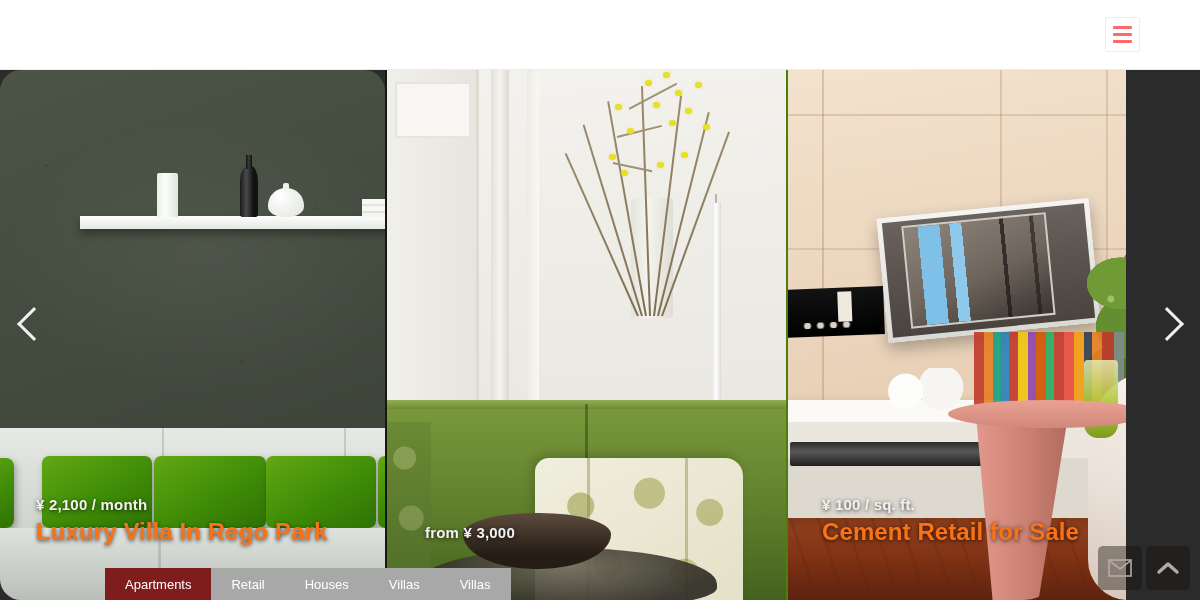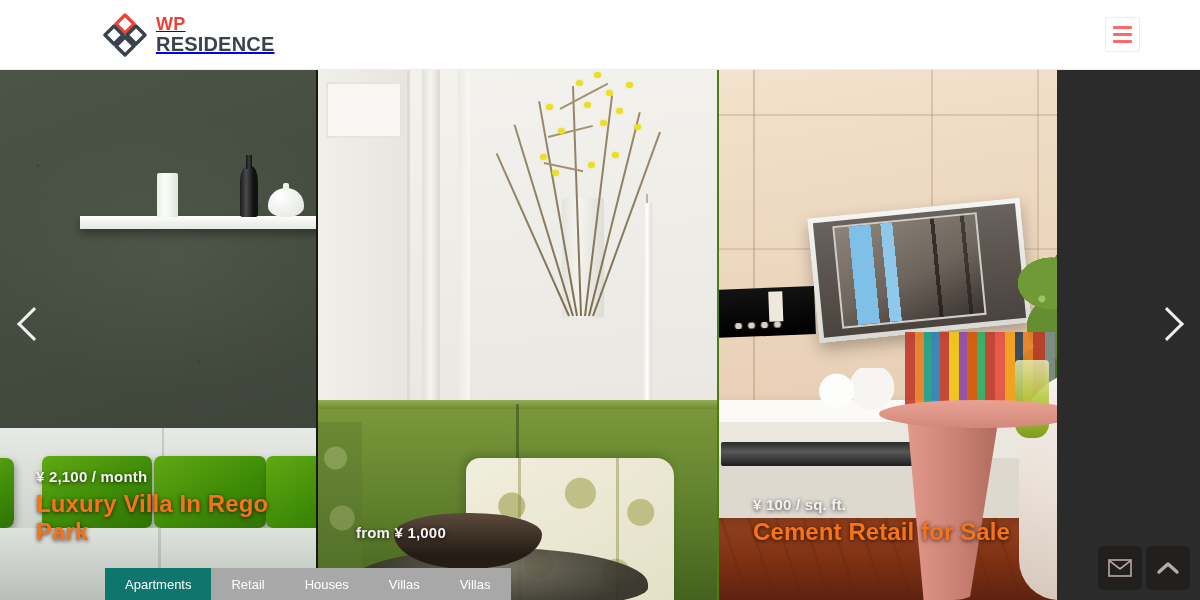--- a/index.html
+++ b/index.html
@@ -34,21 +34,21 @@
     justify-content:center; align-items:center; gap:4px; cursor:pointer;
   }
   .menu-btn span { display:block; width:19px; height:3px; background:#fe6a6a; border-radius:1px; }
 
   
   .slider {
     position:absolute; top:70px; left:0; width:1200px; height:530px;
     display:flex; overflow:hidden; background:#2b2b2b;
   }
   .slide { position:relative; height:530px; overflow:hidden; }
-  .slide.s1 { width:316px; }
+  .slide.s1 { width:385px;border-radius:21px; }
   .slide.s2 { width:401px; border-left:2px solid #18180f; }
   .slide.s3 { width:340px; border-left:2px solid #4d7c0f; }
   .slide-art { position:absolute; inset:0; overflow:hidden; }
 
   
   .s1 .wall {
     position:absolute; inset:0;
     background:
       radial-gradient(ellipse 300px 200px at 55% 35%, rgba(255,255,255,.05), rgba(0,0,0,0) 70%),
       linear-gradient(160deg,#4c5347 0%,#434a3e 45%,#3a4036 100%);
@@ -394,54 +394,40 @@
   
   .tabs {
     position:absolute; left:105px; bottom:0; height:32px; z-index:30;
     display:flex; background:#a8a8a8;
   }
   .tab {
     display:flex; align-items:center; justify-content:center;
     height:32px; padding:0 20px; color:#ffffff; font-size:13px;
     cursor:pointer; white-space:nowrap;
   }
-  .tab.active { background:#0f766e; font-weight:normal; }
+  .tab.active { background:#7f1d1d; font-weight:normal; }
 
   
   .corner-btns {
     position:absolute; right:10px; bottom:10px; z-index:35;
     display:flex; gap:4px;
   }
   .corner-btn {
     width:44px; height:44px; border-radius:5px;
     background:rgba(22,16,12,.42);
     display:flex; align-items:center; justify-content:center; cursor:pointer;
   }
   .corner-btn svg { display:block; }
 </style>
 </head>
 <body>
 
 <div class="page">
 
   <div class="header">
-    <a class="logo-wrap" href="#">
-      <span class="logo-mark">
-        <svg width="44" height="44" viewBox="0 0 44 44">
-          <path d="M22 2 L31 11 L22 20 L13 11 Z" fill="none" stroke="#ef4136" stroke-width="3.4" stroke-linejoin="round"></path>
-          <path d="M2 22 L11 13 L20 22 L11 31 Z" fill="none" stroke="#3a4250" stroke-width="3.4" stroke-linejoin="round"></path>
-          <path d="M42 22 L33 13 L24 22 L33 31 Z" fill="none" stroke="#3a4250" stroke-width="3.4" stroke-linejoin="round"></path>
-          <path d="M22 42 L13 33 L22 24 L31 33 Z" fill="none" stroke="#3a4250" stroke-width="3.4" stroke-linejoin="round"></path>
-        </svg>
-      </span>
-      <span class="logo-text">
-        <span class="logo-wp">WP</span>
-        <span class="logo-res">RESIDENCE</span>
-      </span>
-    </a>
 
     <div class="menu-btn">
       <span></span>
       <span></span>
       <span></span>
     </div>
   </div>
 
   <div class="slider">
 
@@ -503,21 +489,21 @@
           <div class="fl" style="left:70px;top:96px"></div>
         </div>
         <div class="candle2"></div>
         <div class="sofa2"></div>
         <div class="leftpat"></div>
         <div class="pillow"></div>
         <div class="table"></div>
         <div class="bowl"></div>
       </div>
       <div class="slide-caption">
-        <span class="cap-price">from ¥ 1,000</span>
+        <span class="cap-price">from ¥ 3,000</span>
       </div>
     </div>
 
     <div class="slide s3">
       <div class="slide-art">
         <div class="wall3"></div>
         <div class="niche">
             <div class="dots"></div>
             <div class="card"></div>
           </div>

